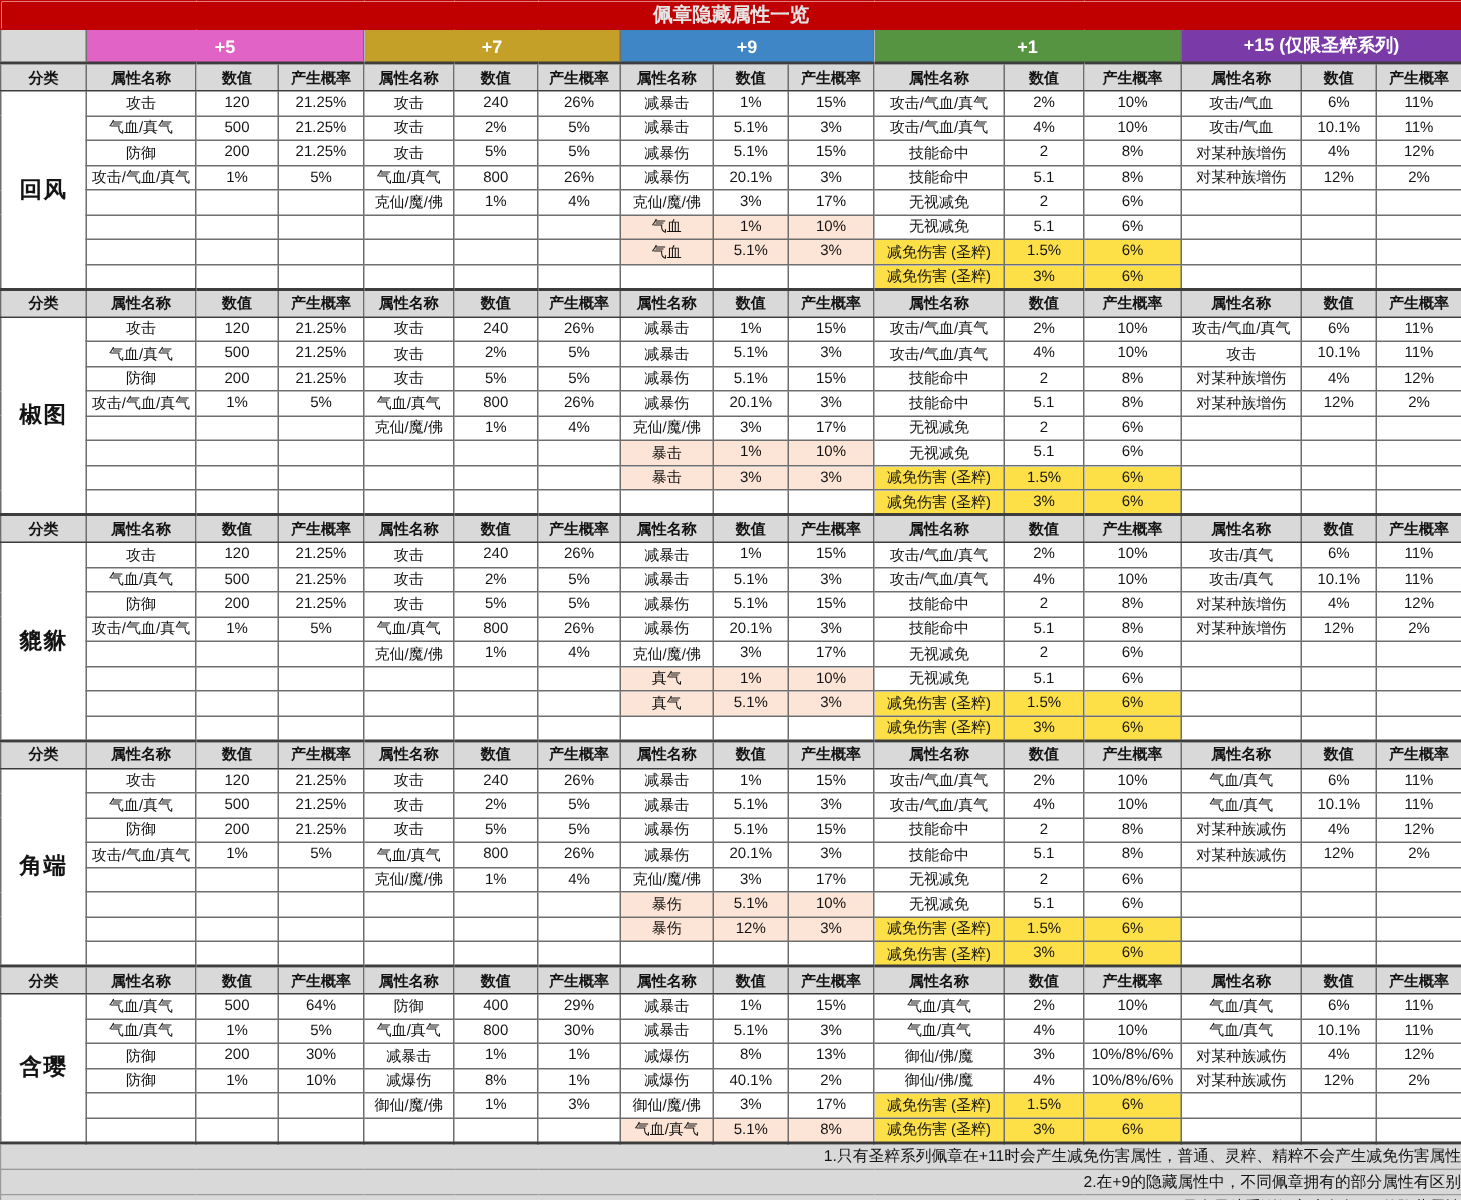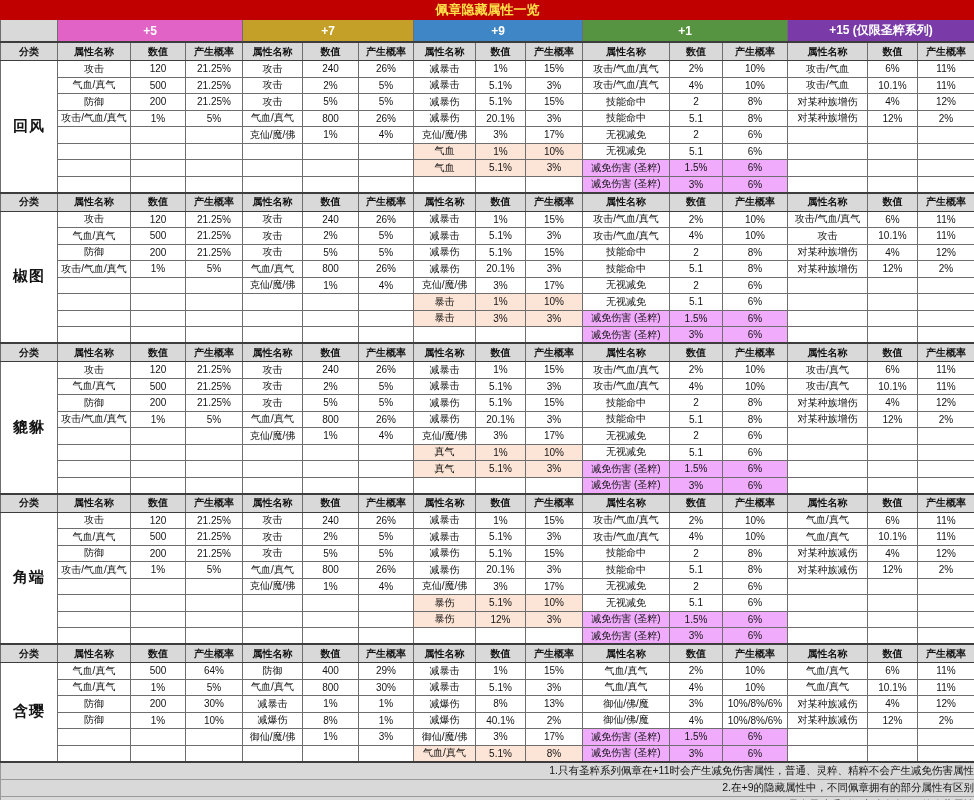--- a/index.html
+++ b/index.html
@@ -12,34 +12,34 @@
     width:974px; height:800px;
   }
   td, th {
     border:1px solid #6e6e6e;
     text-align:center; vertical-align:middle;
     padding:0; overflow:hidden; white-space:nowrap;
     font-size:10px; color:#141414; font-weight:normal;
   }
   tr.title-row th {
     background:#C00000; border:1px solid #C00000;
-    color:#fde047; font-weight:bold; font-size:13px; height:17px;
+    color:#e5e5e5; font-weight:bold; font-size:13px; height:17px;
   }
   tr.group-row th { color:#ffffff; font-weight:bold; font-size:12px; height:21px; }
   tr.group-row th.corner { background:#D9D9D9; }
   tr.colhead-row td {
     background:#D9D9D9; font-weight:bold; height:17px;
     border-top:2px solid #3d3d3d; border-bottom:1px solid #3d3d3d;
   }
   tbody tr.data-row { height:16.5px; background:#ffffff; }
   td.category {
     font-size:15px; font-weight:bold; letter-spacing:1px; background:#ffffff;margin-left:41px;
   }
   td.hl-peach { background:#FCE4D6;margin-top:28px; }
-  td.hl-blue  { background:#f0abfc; }
+  td.hl-blue  { background:#fde047; }
   tfoot td.note {
     background:#D9D9D9; text-align:right; padding-left:4px;
     font-size:10.5px; height:16px; border-color:#9a9a9a; font-weight:normal;
   }
   tfoot tr:first-child td { border-top:2px solid #3d3d3d; }
 </style>
 </head>
 <body>
 
 <div class="page">

